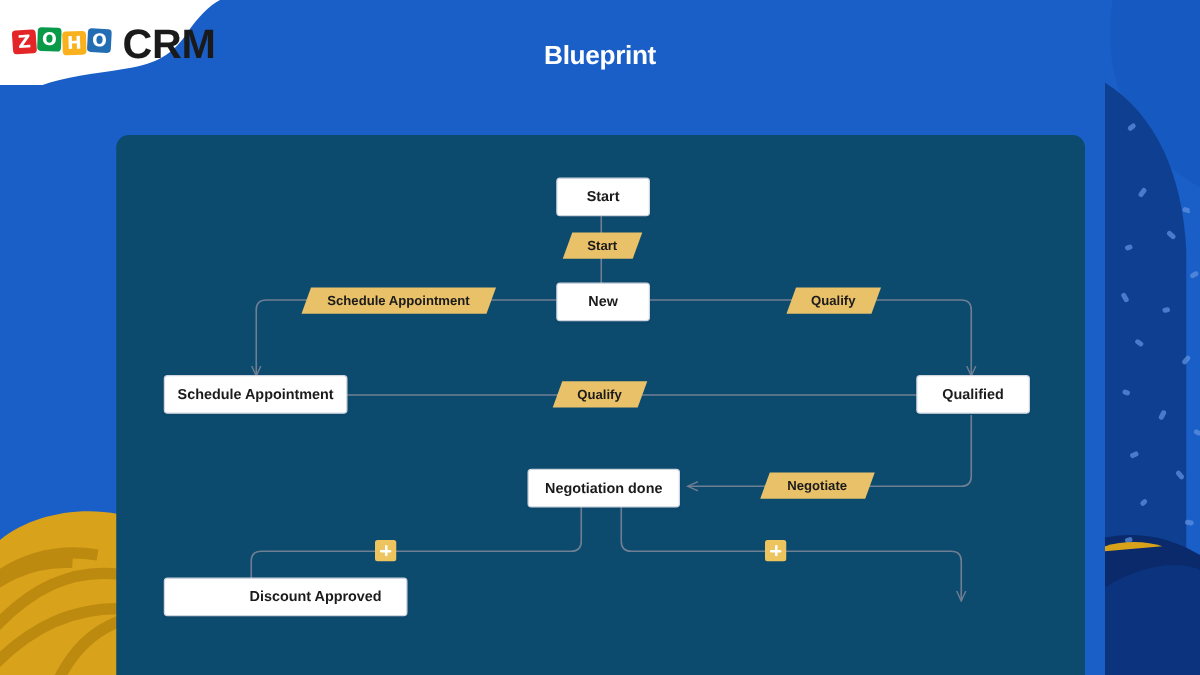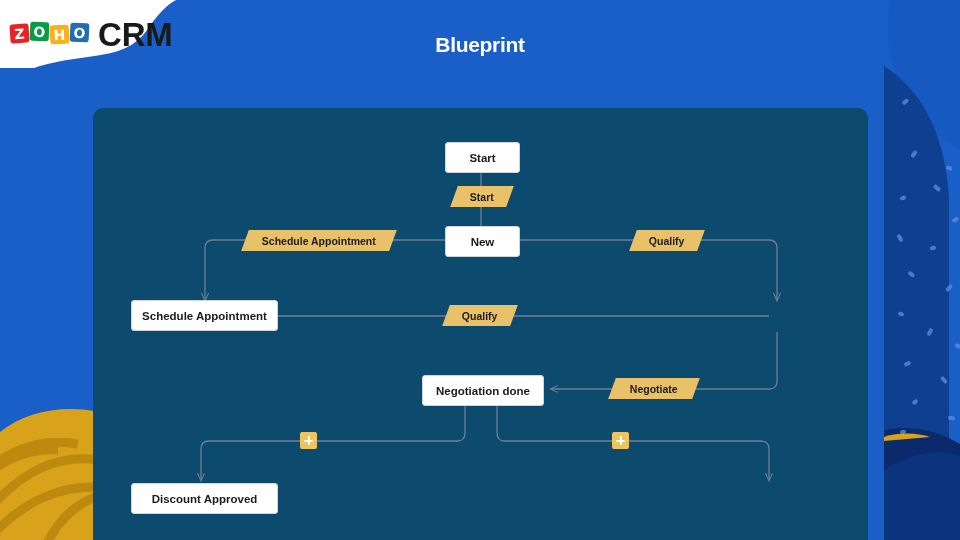--- a/index.html
+++ b/index.html
@@ -188,24 +188,25 @@
           <path d="M404 297 L404 325 Q404 333 412 333 L668 333 Q676 333 676 341 L676 372" marker-end="url(#arw)"></path>
         </g>
       </svg>
 
       <div class="node" style="left:352px;top:34px;width:73px;height:29px;">Start</div>
 
       <div class="node" style="left:352px;top:118px;width:73px;height:29px;">New</div>
 
       <div class="node" style="left:38px;top:192px;width:145px;height:29px;">Schedule Appointment</div>
 
+      <div class="node" style="left:640px;top:192px;width:89px;height:29px;">Qualified</div>
 
       <div class="node" style="left:329px;top:267px;width:120px;height:29px;">Negotiation done</div>
 
-      <div class="node" style="left:38px;top:375px;width:145px;height:29px;">Discount Approved</div>
+      <div class="node" style="left:38px;top:354px;width:145px;height:29px;padding-left:48px;">Discount Approved</div>
 
 
       <div class="trans" style="left:361px;top:78px;width:56px;">
           <span>Start</span>
         </div>
 
       <div class="trans" style="left:152px;top:122px;width:148px;">
           <span>Schedule Appointment</span>
         </div>
 

